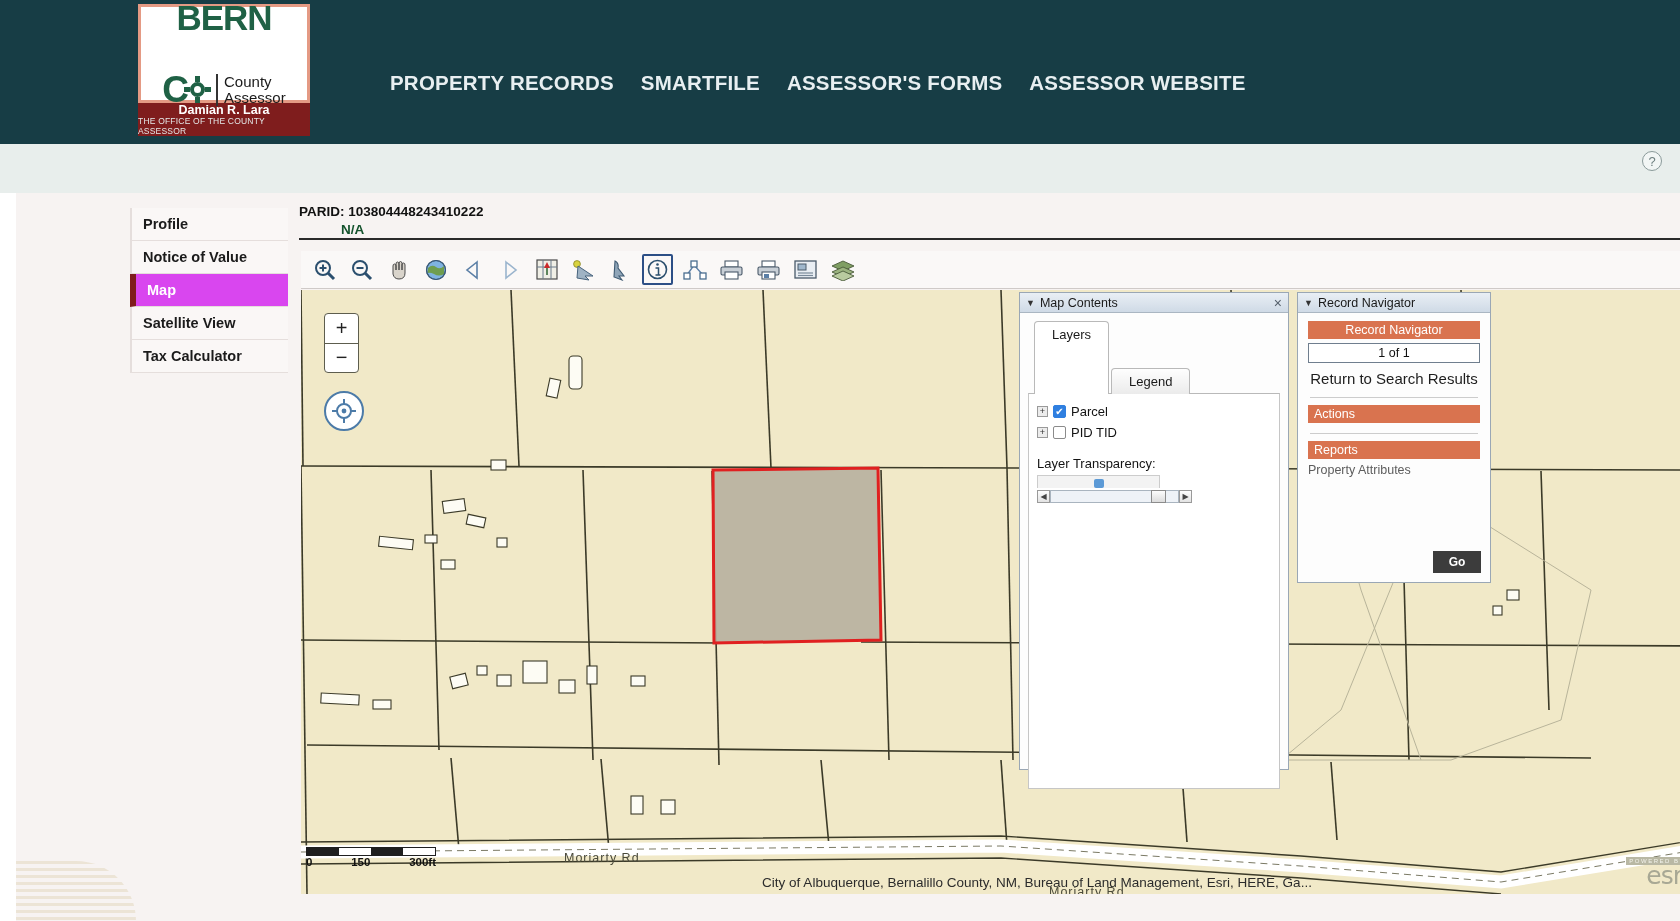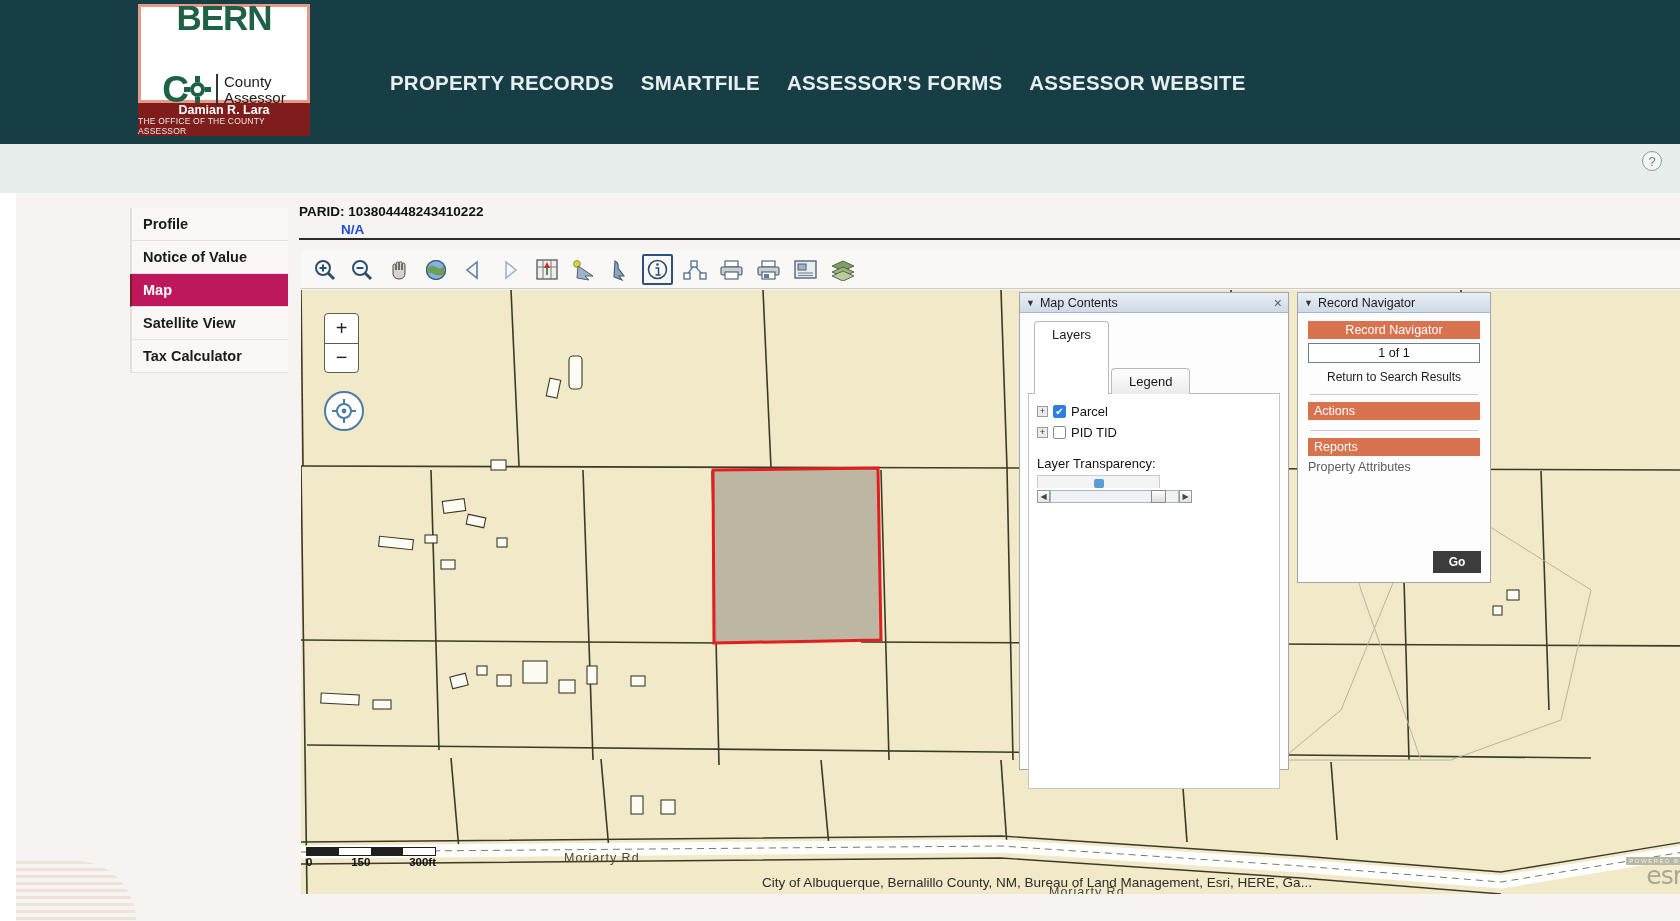--- a/index.html
+++ b/index.html
@@ -87,33 +87,33 @@
 
   
   .sidebar { position: absolute; left: 114px; top: 15px; width: 158px; }
   .side-item {
     height: 33px; display: flex; align-items: center;
     padding-left: 11px; font-size: 14.5px; font-weight: bold;
     color: #1b1b1b; border-bottom: 1px solid #e5dedc;
     border-left: 2px solid #e5dedc; background: #faf7f6;
   }
   .side-item.active {
-    background: #be185d; color: #ffffff; border-left: 2px solid #7f1d1d;
+    background: #d946ef; color: #ffffff; border-left: 6px solid #7f1d1d;
   }
 
   
   .content { position: absolute; left: 283px; top: 11px; right: 0; }
   .parid { font-size: 13.5px; font-weight: bold; color: #111; }
   .owner-row {
     display: flex; justify-content: space-between; align-items: flex-end;
     border-bottom: 2px solid #2a2a2a; padding-bottom: 1px; margin-top: 3px;
     width: 1397px;
   }
   .owner { font-size: 13.5px; font-weight: bold; color: #111; }
-  .na { font-size: 13.5px; font-weight: bold; color: #1d4ed8; padding-left: 42px; }
+  .na { font-size: 13.5px; font-weight: bold; color: #14532d; padding-left: 42px; }
 
   
   .toolbar {
     position: absolute; left: 285px; top: 58px; width: 1395px; height: 38px;
     background: #faf8f7; border-bottom: 1px solid #cfcac8;
     display: flex; align-items: center; padding-left: 8px; gap: 6px;
   }
   .tbtn {
     width: 31px; height: 31px; display: flex; align-items: center;
     justify-content: center; cursor: pointer;
@@ -241,21 +241,21 @@
   .rn-bar {
     background: #d9734f; color: #ffffff; font-size: 12.5px;
     text-align: center; padding: 2px 0; margin-bottom: 4px;
   }
   .rn-bar.left { text-align: left; padding-left: 6px; }
   .rn-count {
     border: 1px solid #6f7e8e; background: #ffffff; text-align: center;
     font-size: 12.5px; color: #111; padding: 2px 4px;
   }
   .rn-link {
-    text-align: center; font-size: 12px; color: #1d1d1d; margin-top: 7px;
+    text-align: center; font-size: 15px; color: #1d1d1d; margin-top: 7px;
     cursor: pointer;
   }
   .rn-hr { border: none; border-top: 1px solid #ccc; margin: 10px 2px 7px 2px; }
   .rn-attr { font-size: 12.5px; color: #5d5d5d; margin-top: 3px; }
   .rn-go {
     position: absolute; right: 9px; bottom: 9px; width: 48px; height: 22px;
     background: #3c3c3c; color: #fff; font-size: 12px; font-weight: bold;
     display: flex; align-items: center; justify-content: center; cursor: pointer;
   }
 

